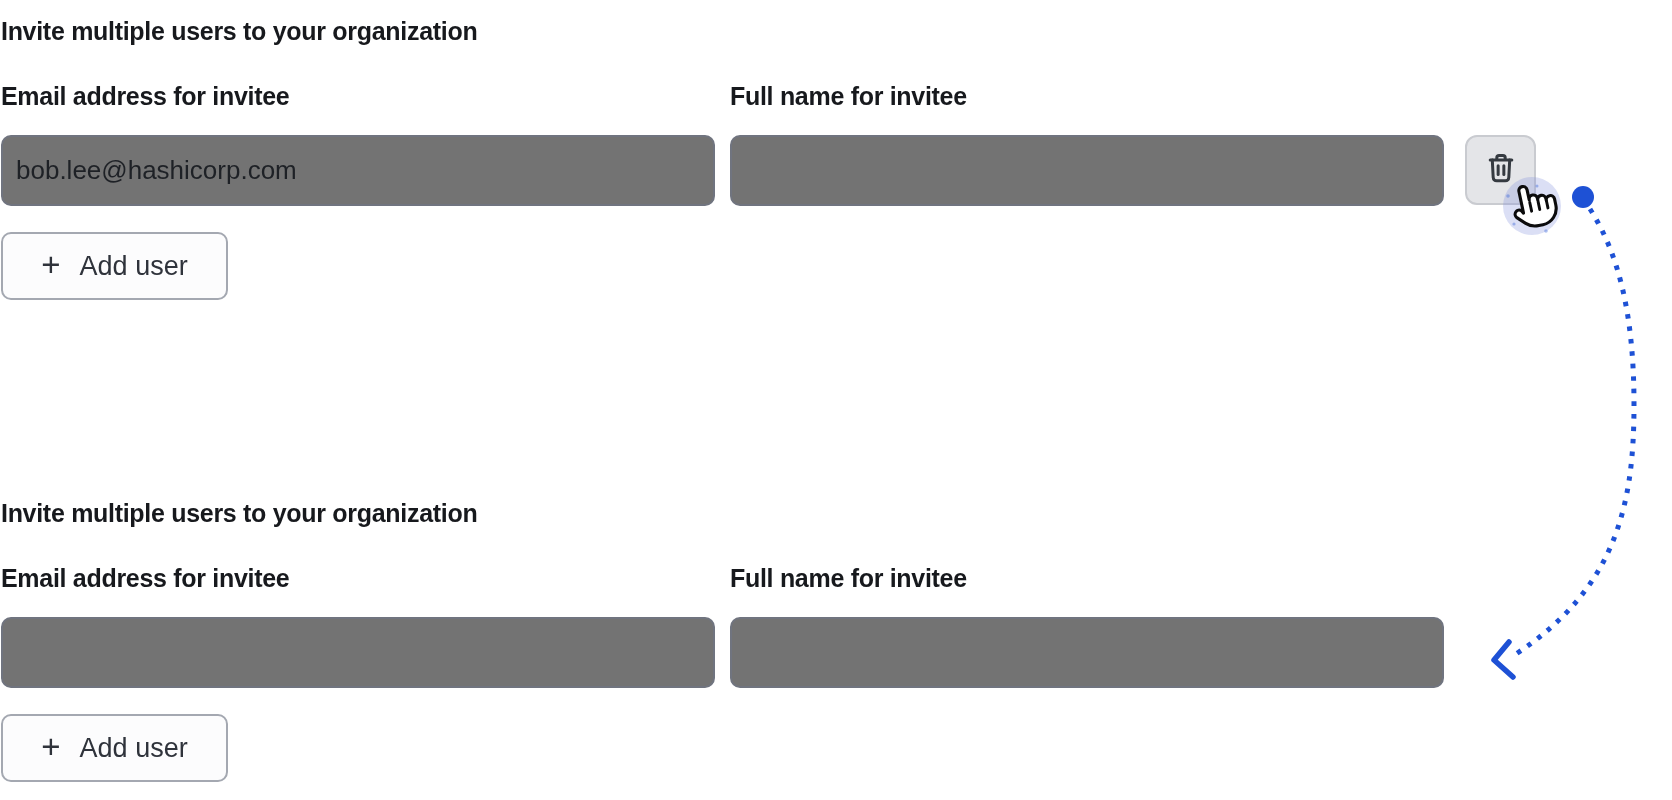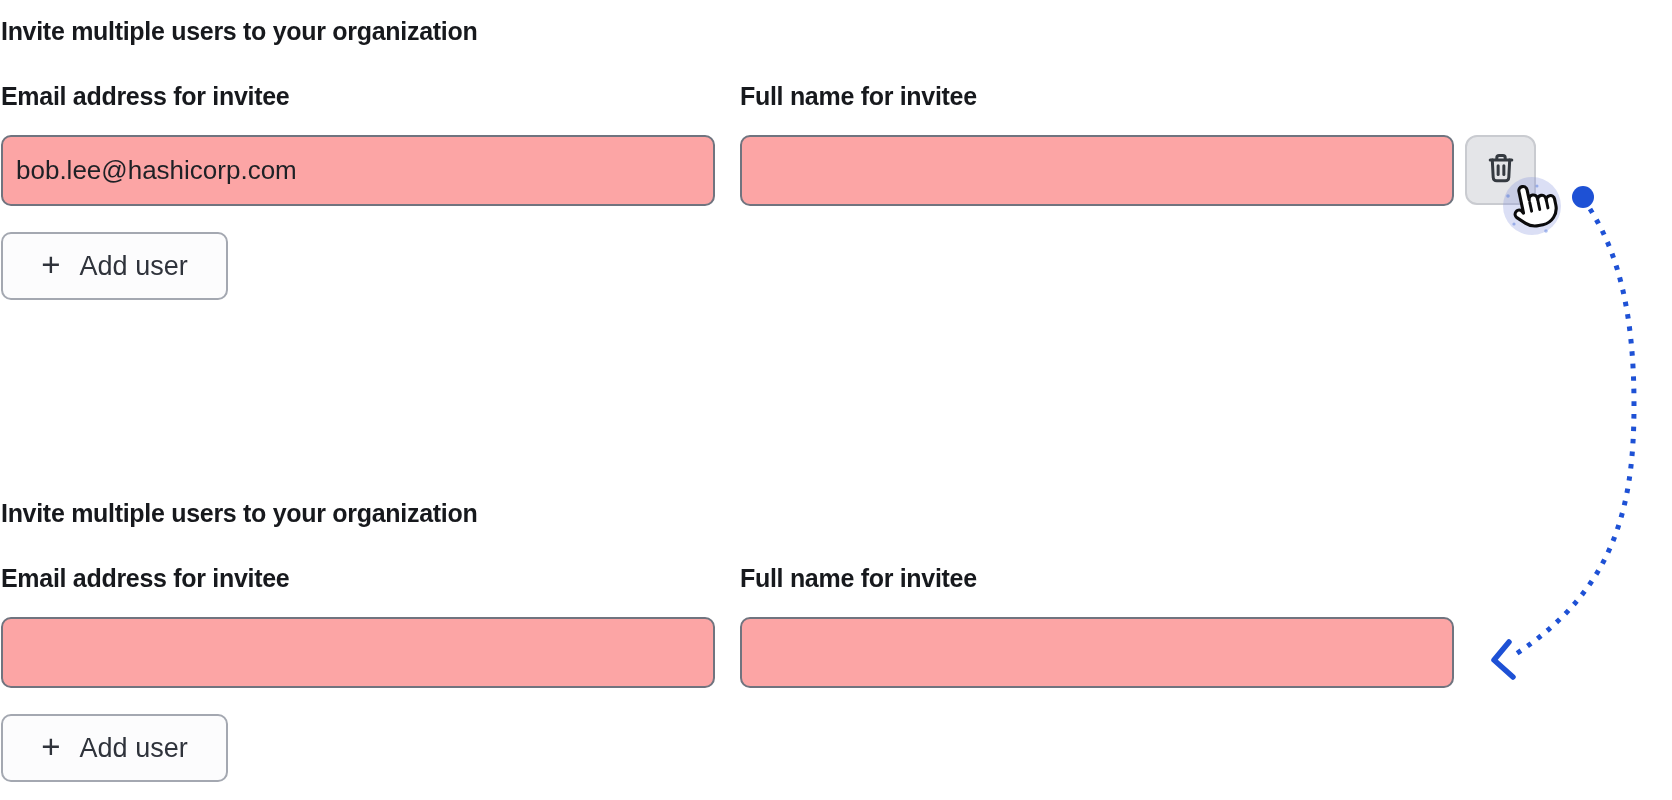--- a/index.html
+++ b/index.html
@@ -5,29 +5,29 @@
   html,body{margin:0;padding:0;background:#ffffff;}
   .page{
     position:relative;width:1672px;height:800px;background:#fff;overflow:hidden;
     font-family:"Liberation Sans","DejaVu Sans",sans-serif;color:#1b1e24;
   }
   .invite-section{position:absolute;left:1px;width:1460px;}
   .section-heading{
     margin:0;font-size:25px;font-weight:700;line-height:34px;
     letter-spacing:-0.3px;color:#17191d;
   }
-  .form-row{display:flex;gap:25px;margin-top:32px;}
+  .form-row{display:flex;gap:15px;margin-top:32px;}
   .field{width:714px;}
   .field-label{
     display:block;font-size:25px;font-weight:700;line-height:32px;
     letter-spacing:-0.3px;color:#17191d;
   }
   .text-input{
     display:block;box-sizing:border-box;margin-top:23px;width:714px;height:71px;
-    border:2px solid #70747f;border-radius:10px;background:#fca5a5;
+    border:2px solid #70747f;border-radius:10px;background:#737373;
     font-family:inherit;font-size:26px;color:#1e2126;padding:0 13px;outline:none;
   }
   .add-btn{
     display:inline-flex;align-items:center;justify-content:center;gap:19px;
     box-sizing:border-box;margin-top:26px;width:227px;height:68px;
     background:#fcfcfd;border:2px solid #a4a8b1;border-radius:10px;
     font-family:inherit;font-size:27px;font-weight:500;color:#2f333b;cursor:pointer;
   }
   .plus{font-size:33px;font-weight:300;line-height:1;margin-top:-3px;color:#2f333b;}
   .icon-btn{

